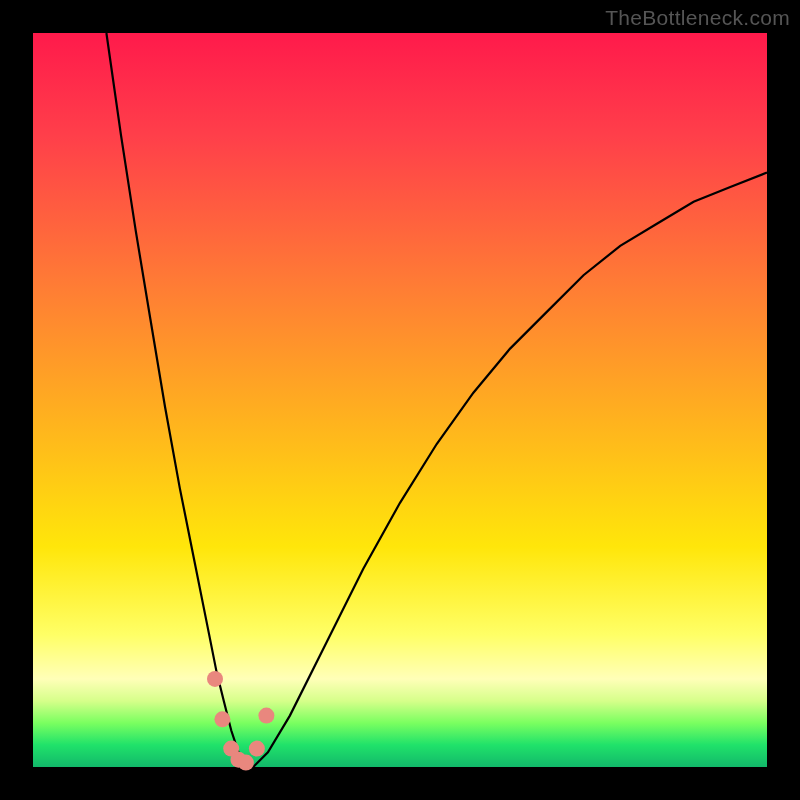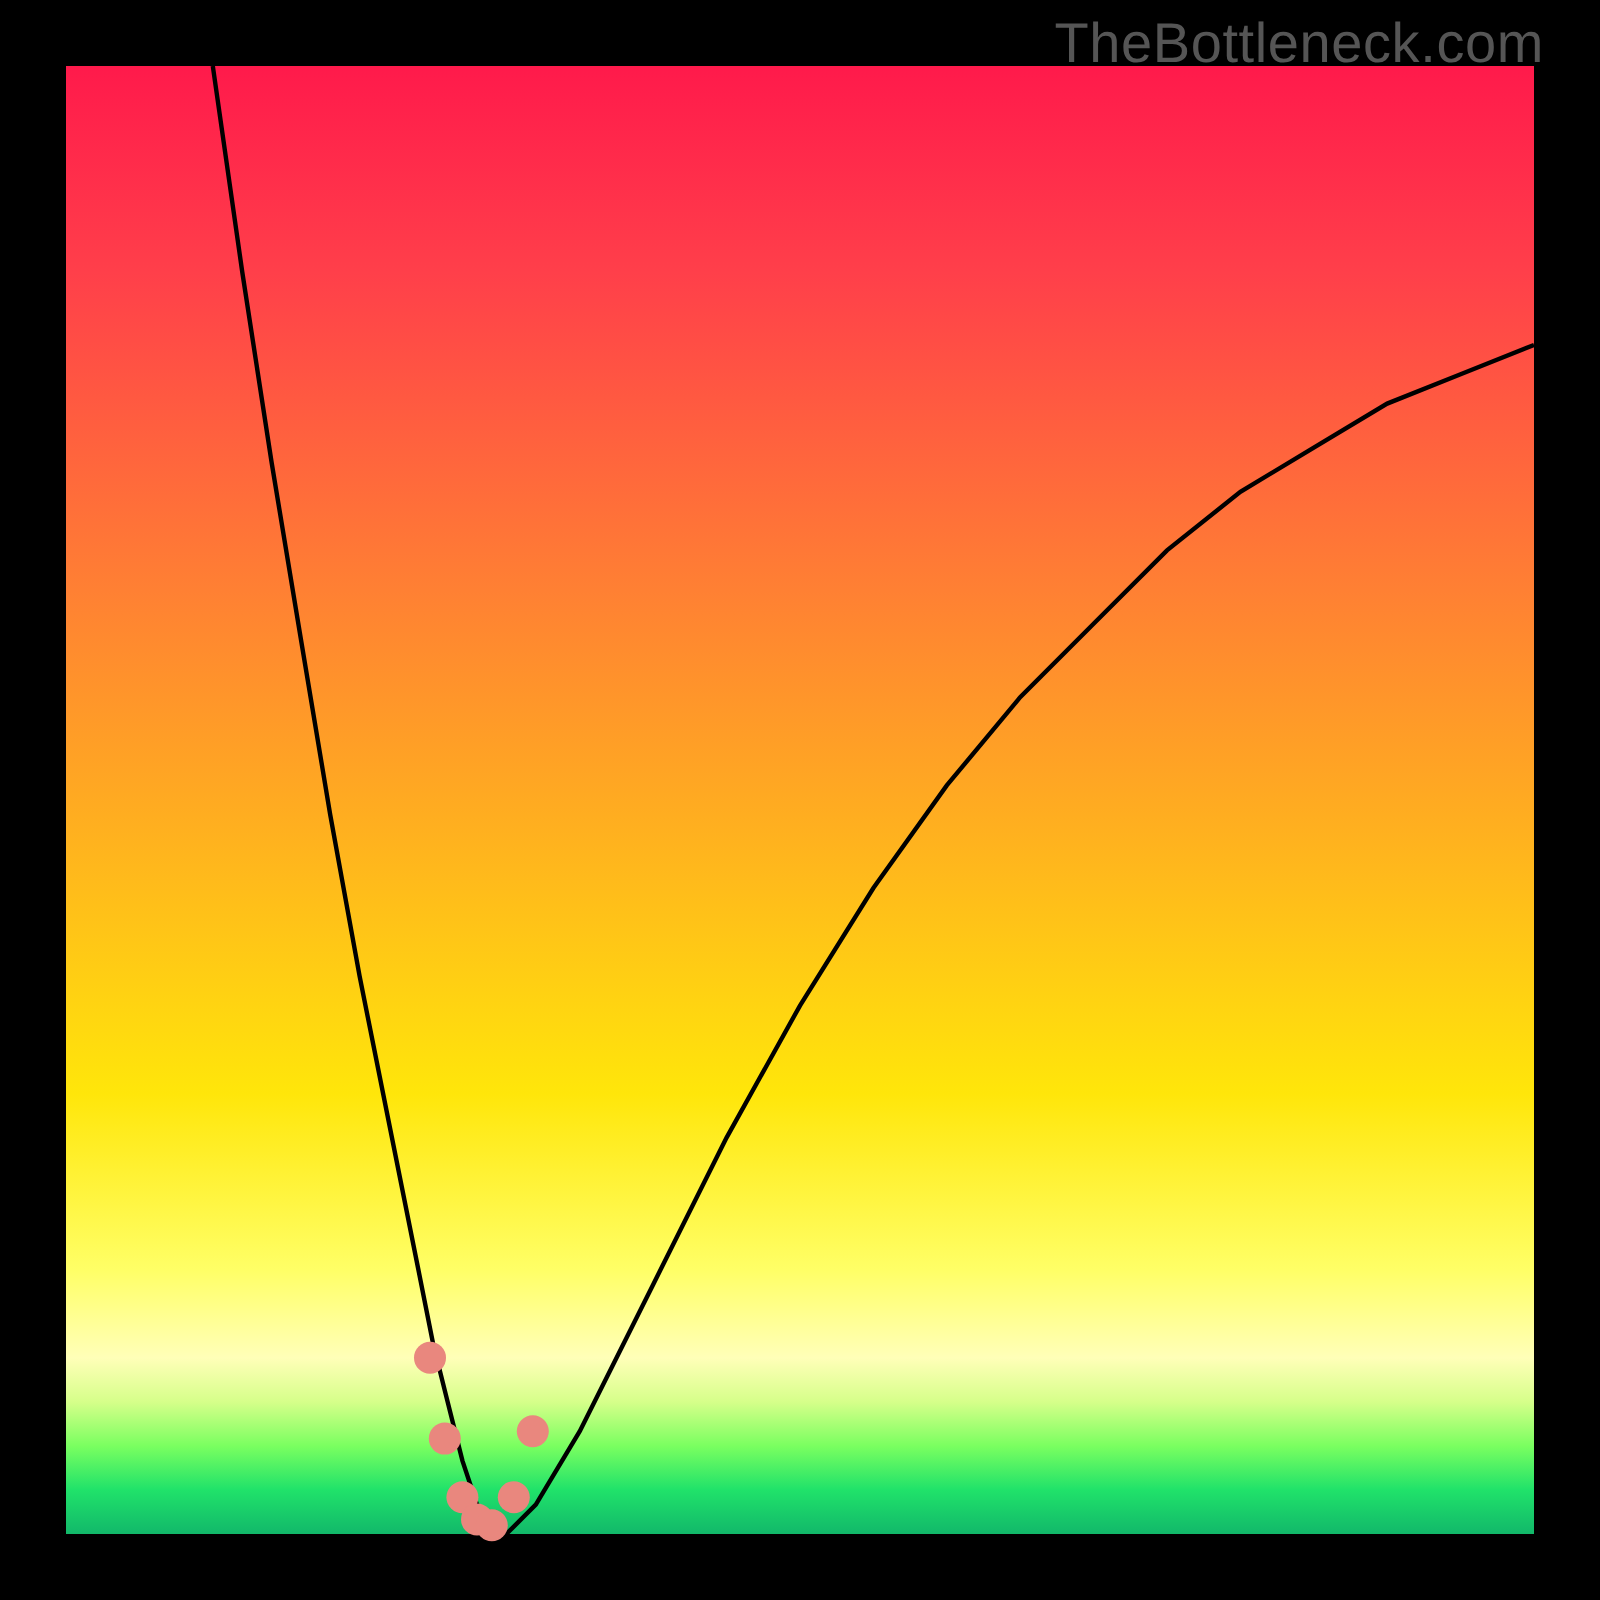--- a/index.html
+++ b/index.html
@@ -36,24 +36,24 @@
       #ffff66 82%,
       #ffffb8 88%,
       #d6ff8a 91%,
       #7aff60 94%,
       #20e26a 97%,
       #12b86a 100%
     );
   }
   .watermark {
     position: absolute;
-    right: 28px;
+    right: 10px;
     top: 6px;
     color: #555;
-    font-size: 28px;
+    font-size: 21px;
     letter-spacing: 0.3px;
     user-select: none;
   }
   svg.curve {
     position: absolute;
     left: 0;
     top: 0;
     width: 734px;
     height: 734px;
     overflow: visible;

